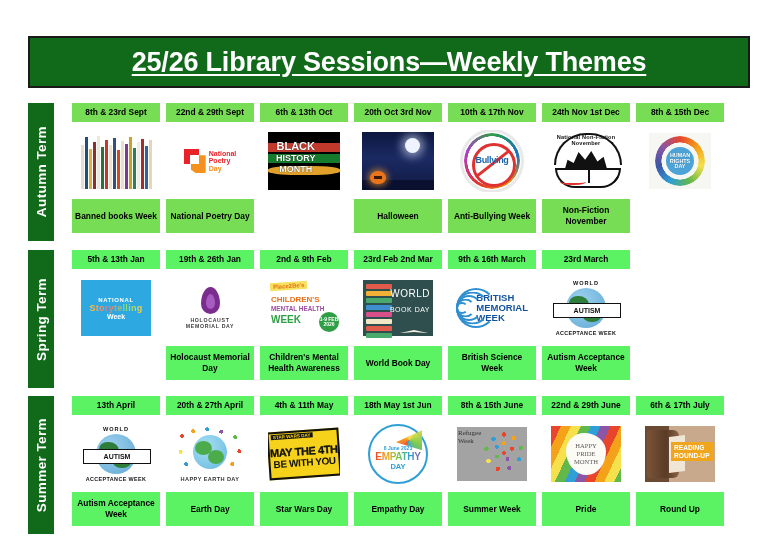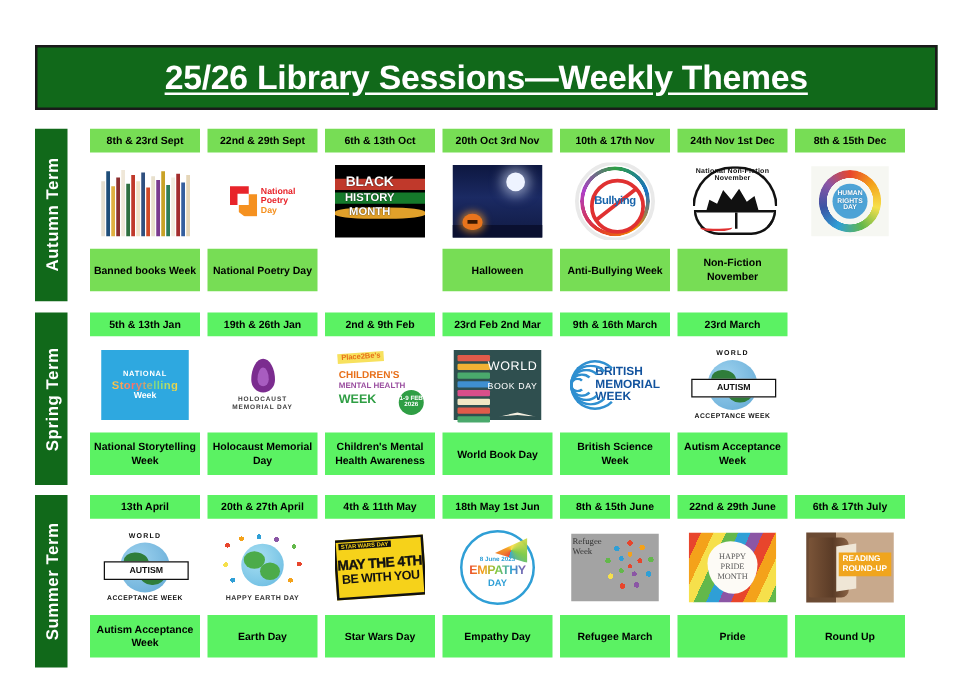--- a/index.html
+++ b/index.html
@@ -488,21 +488,20 @@
         <div class="chip">5th &amp; 13th Jan</div>
         <div class="thumb-wrap">
           <div class="thumb">
               <div class="art-nsw">
             <div class="t1">NATIONAL</div>
             <div class="t2">Storytelling</div>
             <div class="t3">Week</div>
           </div>
             </div>
         </div>
-        <div class="chip bottom">National Storytelling Week</div>
       </div>
 
       <div class="col">
         <div class="chip">19th &amp; 26th Jan</div>
         <div class="thumb-wrap">
           <div class="thumb">
               <div class="art-hmd">
             <div class="flame"></div>
             <div class="lbl">
               <div>HOLOCAUST</div>
@@ -665,21 +664,21 @@
           <div class="thumb">
               <div class="art-rw">
             <div class="lbl">
               <div>Refugee</div>
               <div>Week</div>
             </div>
             <div class="spiral"></div>
           </div>
             </div>
         </div>
-        <div class="chip bottom">Refugee March</div>
+        <div class="chip bottom">Summer Week</div>
       </div>
 
       <div class="col">
         <div class="chip">22nd &amp; 29th June</div>
         <div class="thumb-wrap">
           <div class="thumb">
               <div class="art-pride">
             <div class="bows"></div>
             <div class="blob">
               <div>HAPPY</div>

